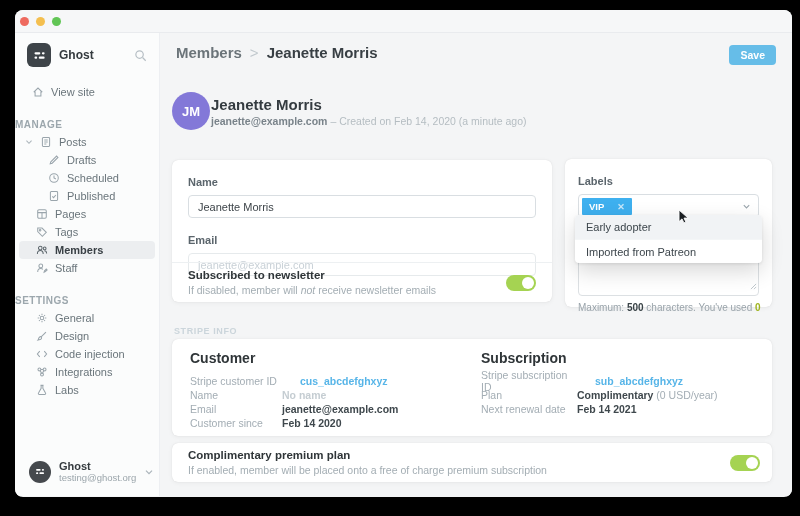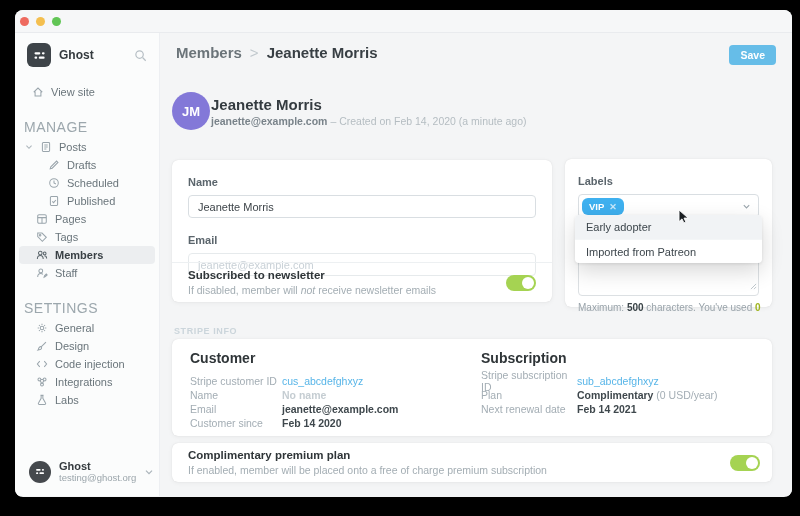--- a/index.html
+++ b/index.html
@@ -19,22 +19,22 @@
 
   
   .sidebar { width:145px; background:#fbfcfc; border-right:1px solid #edeff2;
              display:flex; flex-direction:column; font-size:11px; color:#6a757b; flex-shrink:0; }
   .s-header { display:flex; align-items:center; padding:10px 12px 0 12px; gap:8px; }
   .s-logo { width:24px; height:24px; background:#3e4449; border-radius:6px;
             display:flex; align-items:center; justify-content:center; flex-shrink:0; }
   .s-name { font-weight:bold; color:#343a3e; font-size:12px; }
   .s-search { margin-left:auto; display:flex; }
   .view-site { display:flex; align-items:center; gap:7px; padding-left:17px; margin-top:16px; height:18px; }
-  .sec-title { font-size:14px; font-weight:normal; letter-spacing:.5px; color:#9ca7ad;
-               padding-left:9px; margin-top:18px; margin-bottom:3px; }
+  .sec-title { font-size:10px; font-weight:bold; letter-spacing:.5px; color:#9ca7ad;
+               padding-left:0; margin-top:18px; margin-bottom:3px; }
   .item { display:flex; align-items:center; height:18px; gap:7px; margin:0 4px;
           border-radius:4px; padding-left:17px; }
   .item .lbl { white-space:nowrap; }
   .item.with-caret { padding-left:6px; }
   .item.sub { padding-left:29px; }
   .item.active { background:#eceef0; color:#394045; font-weight:bold; }
   .icon { display:flex; align-items:center; justify-content:center; flex-shrink:0; }
   .s-footer { margin-top:auto; display:flex; align-items:center; gap:8px; padding:10px 12px 13px 14px; }
   .f-avatar { width:22px; height:22px; border-radius:50%; background:#45494d;
               display:flex; align-items:center; justify-content:center; flex-shrink:0; }
@@ -78,22 +78,22 @@
   .sub-title { font-size:11.5px; font-weight:bold; color:#2f3538; line-height:13px; }
   .sub-desc { font-size:10.5px; color:#a3adb3; margin-top:2px; }
   .toggle { width:30px; height:16px; border-radius:9px; background:#a5d352; position:relative; cursor:pointer; flex-shrink:0; }
   .toggle::after { content:""; position:absolute; right:2px; top:2px; width:12px; height:12px;
                    border-radius:50%; background:#fff; }
 
   
   .card-labels { left:405px; top:126px; width:207px; height:148px; padding:12px 13px 10px 13px; }
   .lab-input { margin-top:5px; height:24px; border:1px solid #d9dee2; border-radius:4px;
                display:flex; align-items:center; padding:0 7px 0 3px; justify-content:space-between; background:#fff; }
-  .vip-tag { background:#3eb0ef; color:#fff; font-size:9.5px; font-weight:bold; border-radius:6px;
-             padding:3px 7px; display:flex; align-items:flex-end; gap:5px; }
+  .vip-tag { background:#3eb0ef; color:#fff; font-size:9.5px; font-weight:bold; border-radius:1px;
+             padding:3px 7px; display:flex; align-items:flex-end; gap:13px; }
   .vip-x { color:#c9e8fa; font-size:9px; cursor:pointer; }
   .ta-wrap { position:relative; margin-top:8px; }
   .notes-ta { display:block; width:100%; height:70px; border:1px solid #dce0e3; border-radius:4px;
               resize:none; background:#fff; }
   .ta-grip { position:absolute; right:2px; bottom:2px; }
   .char-count { margin-top:6px; font-size:10px; color:#9aa4ab; white-space:nowrap; }
   .cc-max { color:#394347; font-weight:bold; }
   .cc-used { color:#9fb41f; font-weight:bold; }
   .dropdown { position:absolute; left:10px; right:10px; top:56px; background:#fff; border-radius:4px;
               box-shadow:0 1px 3px rgba(0,0,0,.09), 0 8px 22px rgba(0,0,0,.16); overflow:hidden; z-index:5; }
@@ -106,21 +106,21 @@
   
   .stripe-label { position:absolute; left:14px; top:293px; font-size:9px; font-weight:bold;
                   letter-spacing:.6px; color:#cbd5db; }
   .card-stripe { left:12px; top:306px; width:600px; height:97px; display:flex; padding:11px 0 0 18px; }
   .st-col { width:50%; }
   .st-head { font-size:14px; font-weight:bold; color:#2f3538; margin-bottom:8px; }
   .st-row { display:flex; height:14px; align-items:center; font-size:10.5px; }
   .st-lbl { width:92px; color:#a3adb4; flex-shrink:0; }
   .st-col2 .st-lbl { width:96px; }
   .st-val { color:#3f484d; font-weight:bold; }
-  .st-val.link { color:#57b5e8; font-weight:normal; }
+  .st-val.link { color:#57b5e8; font-weight:bold;margin-left:18px; }
   .st-val.none { color:#c5cdd2; font-weight:bold; }
   .st-suffix { color:#a3adb4; font-weight:normal; }
 
   
   .card-comp { left:12px; top:410px; width:600px; height:39px; display:flex; align-items:center;
                justify-content:space-between; padding:0 12px 0 16px; }
 </style>
 </head>
 <body>
 

